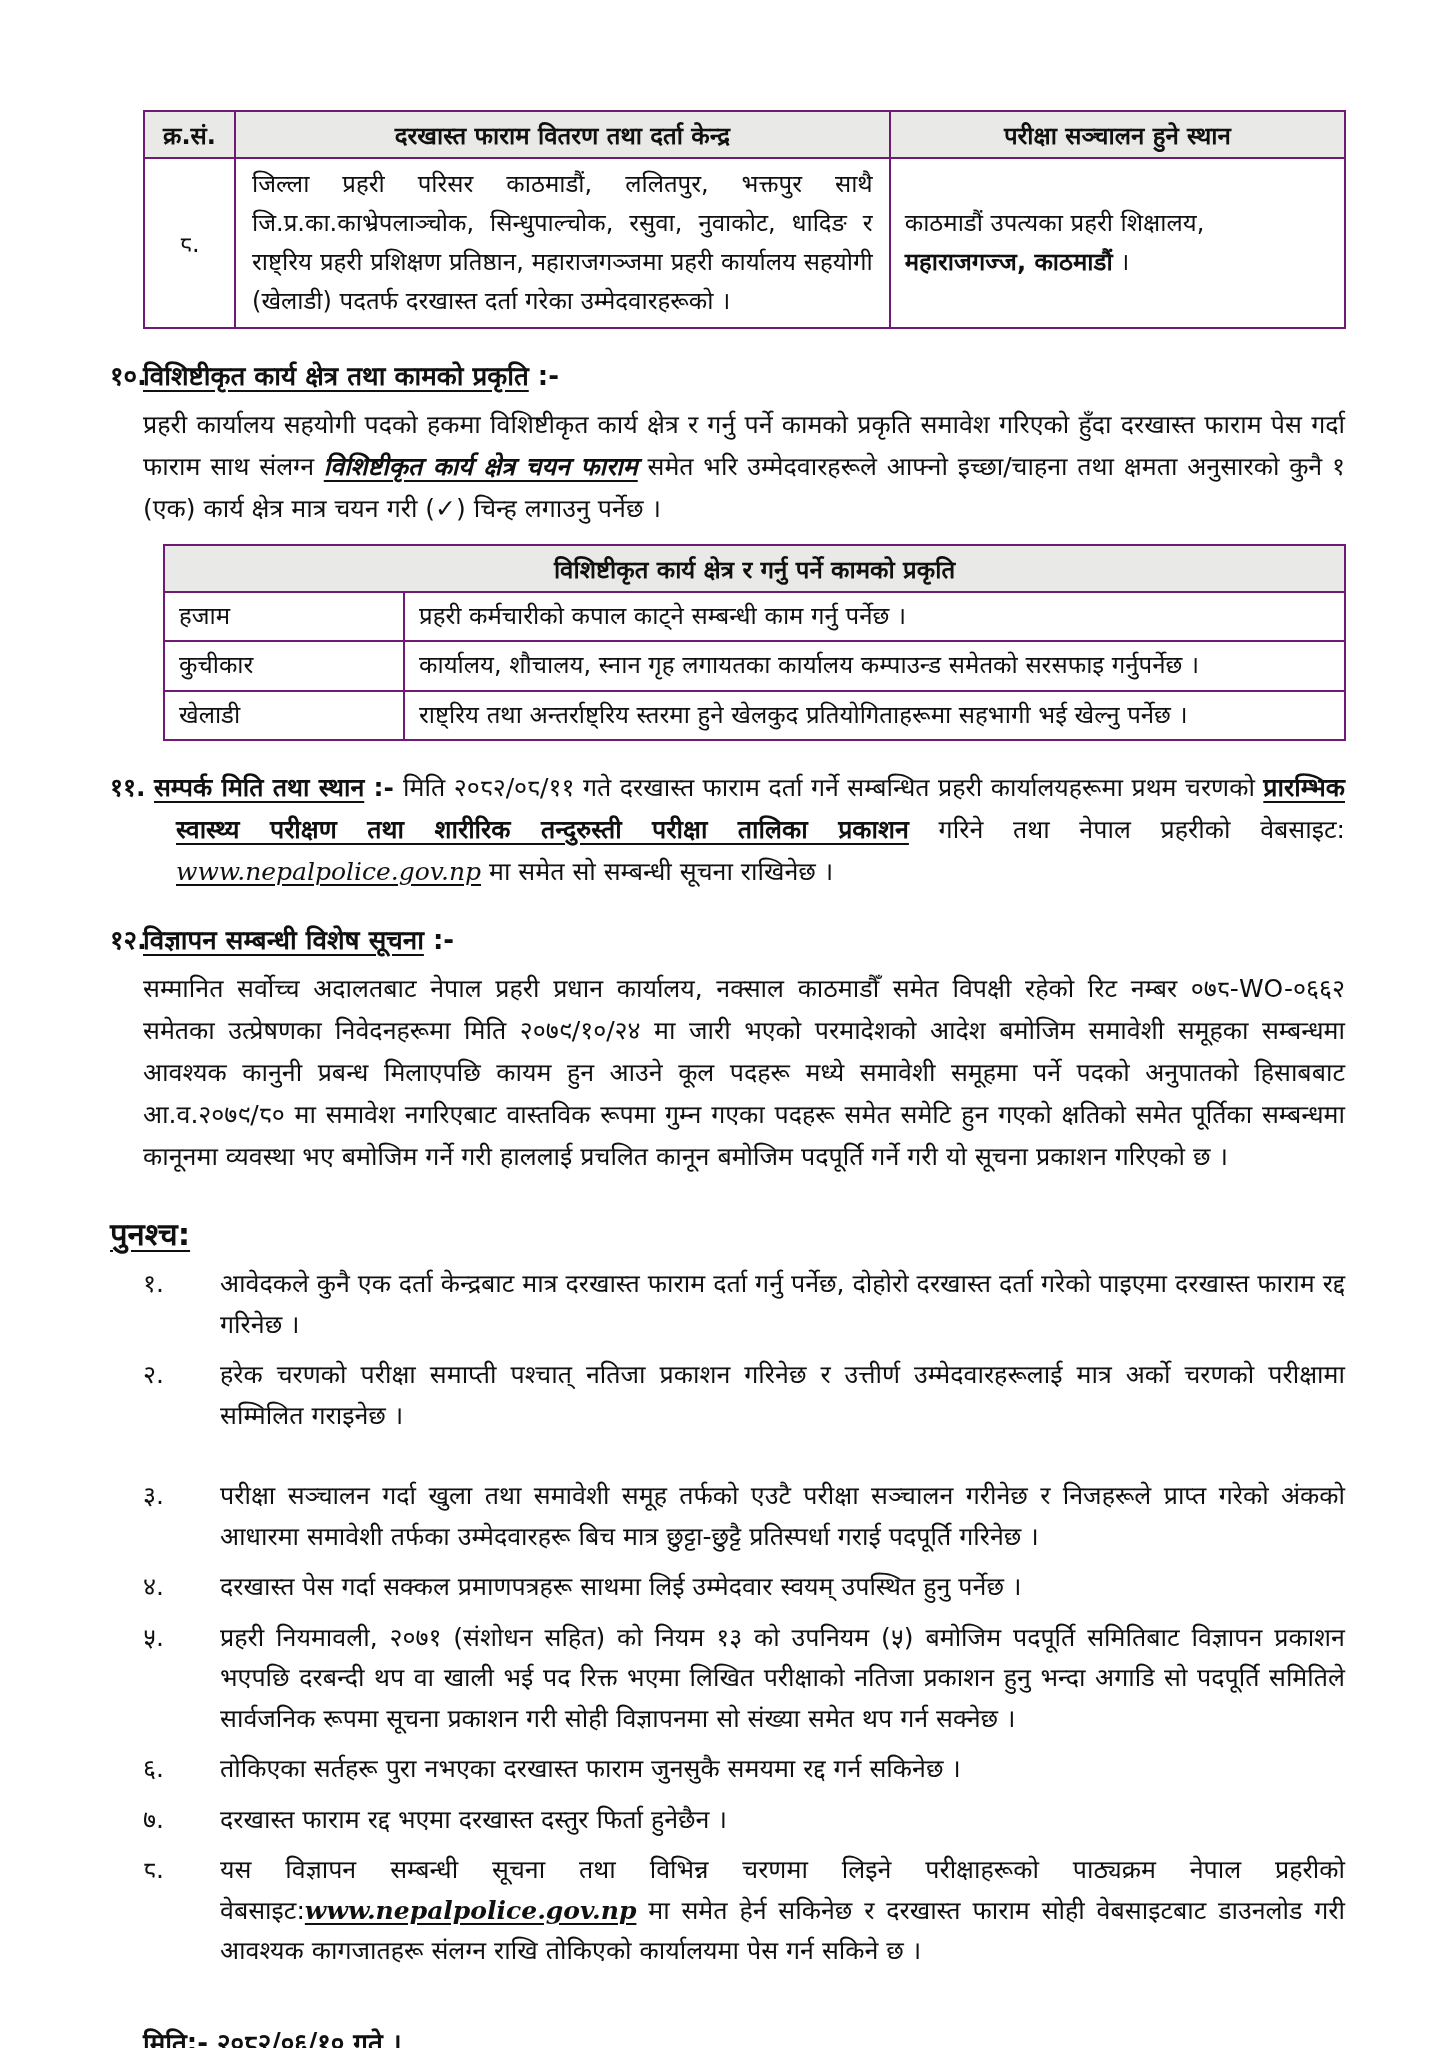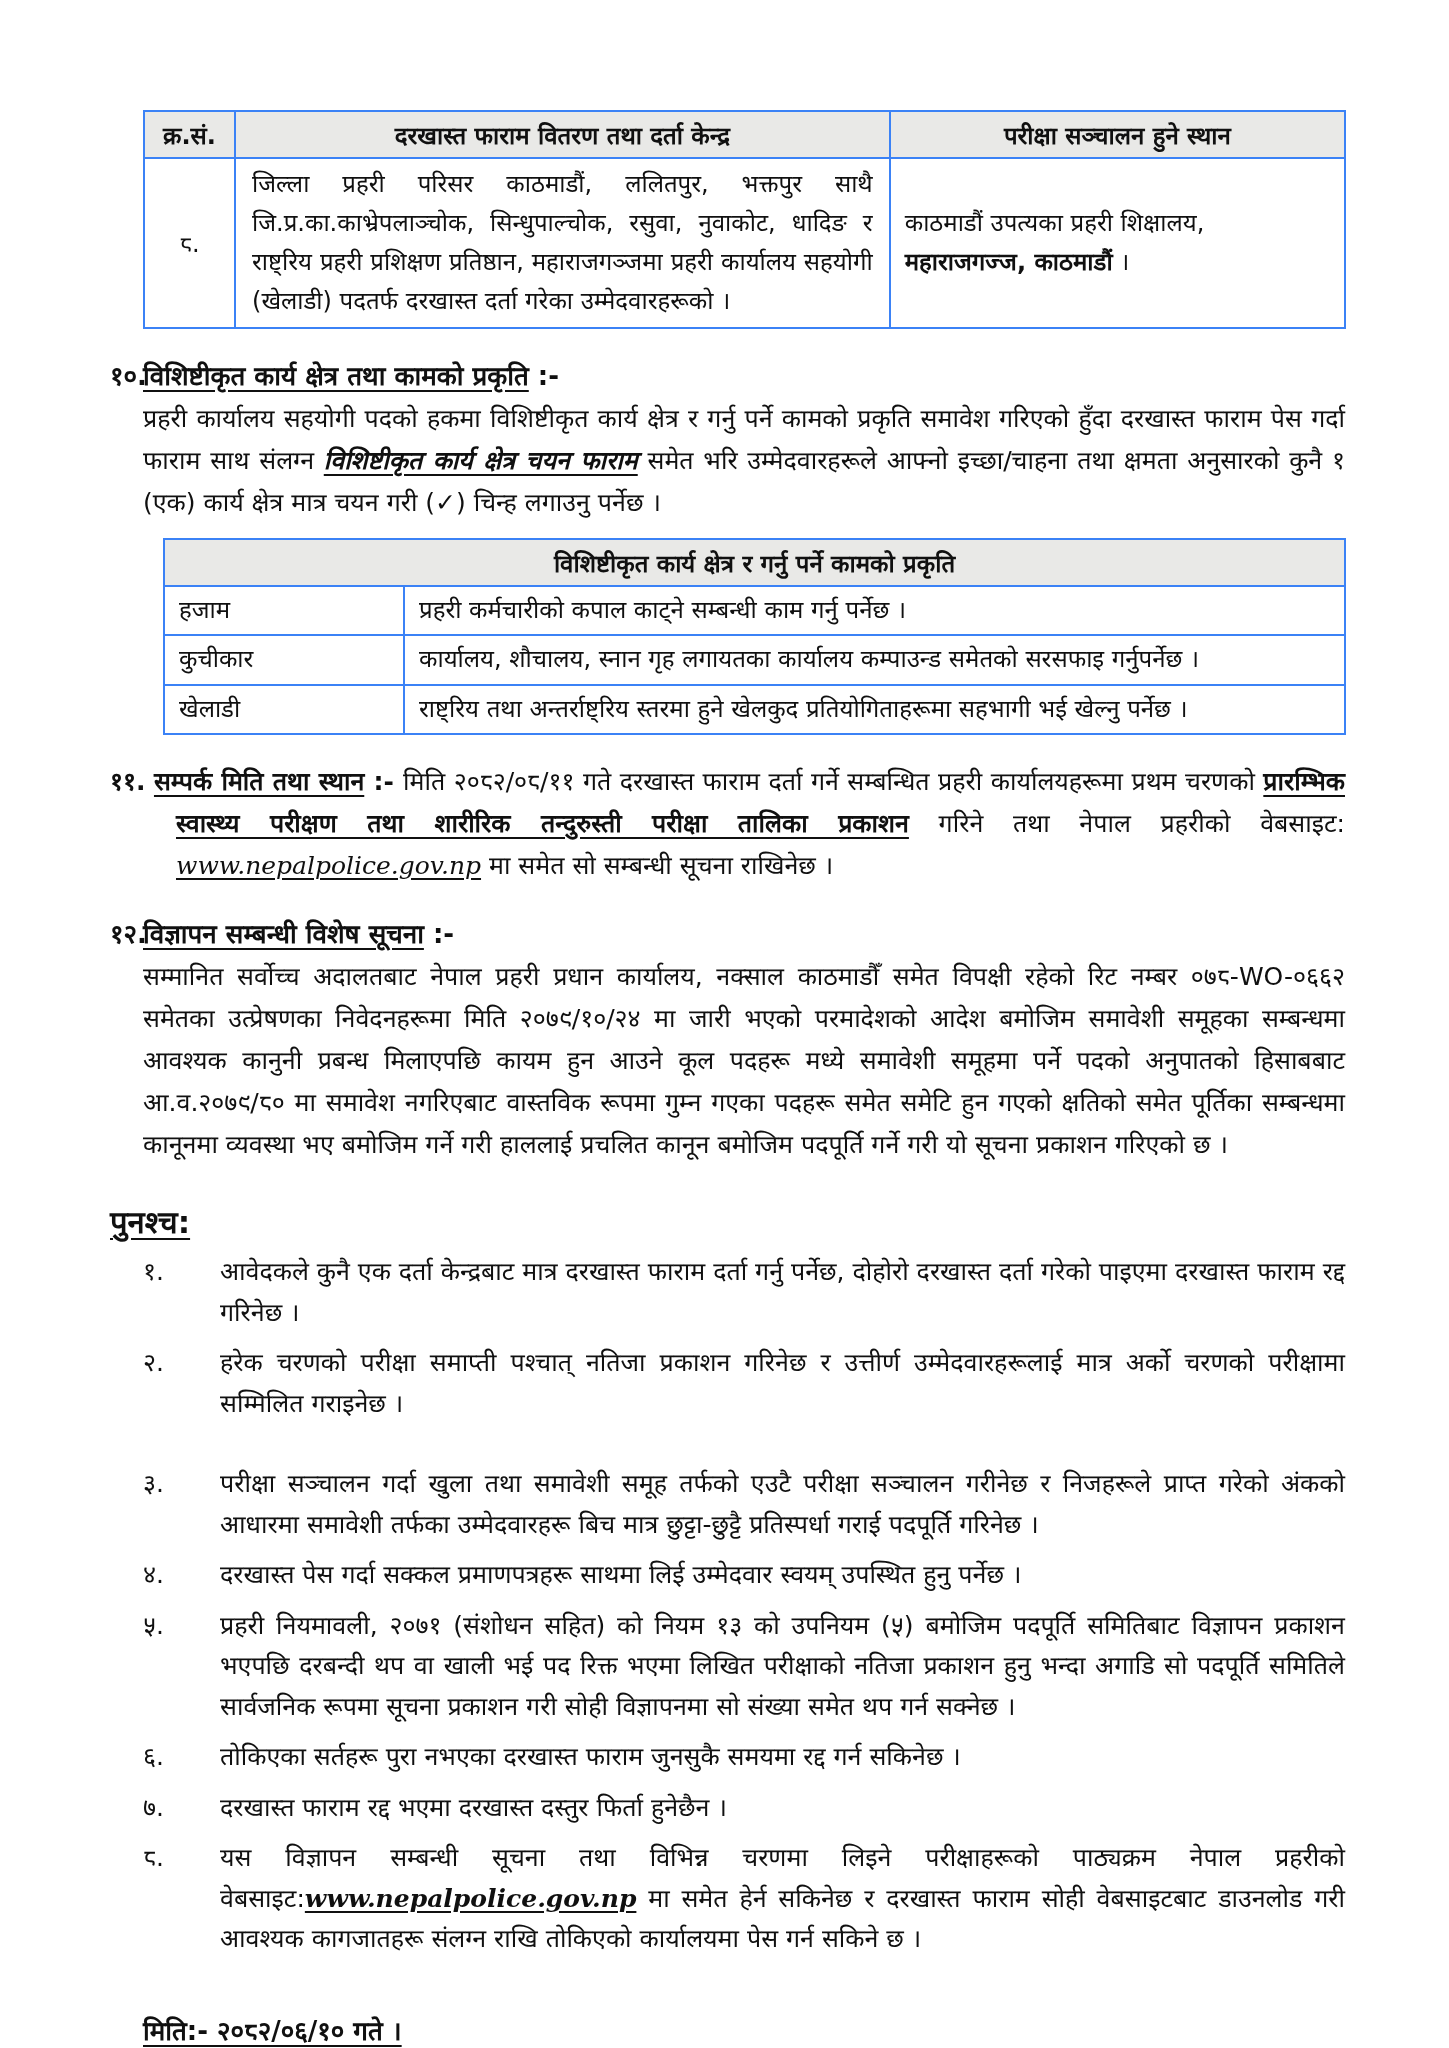--- a/index.html
+++ b/index.html
@@ -16,21 +16,21 @@
     position:relative;
     overflow:hidden;
   }
   
   table.tbl{
     border-collapse:collapse;
     font-size:24px;
     color:#101010;
   }
   table.tbl th,table.tbl td{
-    border:2px solid #3b82f6;
+    border:2px solid #701a75;
     padding:4px 12px;
     vertical-align:middle;
   }
   table.tbl th{
     background:#e9e9e7;
     font-weight:bold;
     text-align:center;
     font-size:24px;
     padding:6px 8px;
   }
@@ -64,20 +64,21 @@
     font-weight:bold;
   }
   .sec-num{width:33px;flex:0 0 33px;font-weight:bold;}
   .hang{
     padding-left:33px;
     text-indent:-33px;
     text-align:justify;
   }
   .para{
     margin-left:33px;
+    margin-top:6px;
     font-size:25px;
     line-height:1.68;
     text-align:justify;
   }
   
   .ps-head{
     margin-top:34px;
     font-size:31px;
     font-weight:bold;
   }

